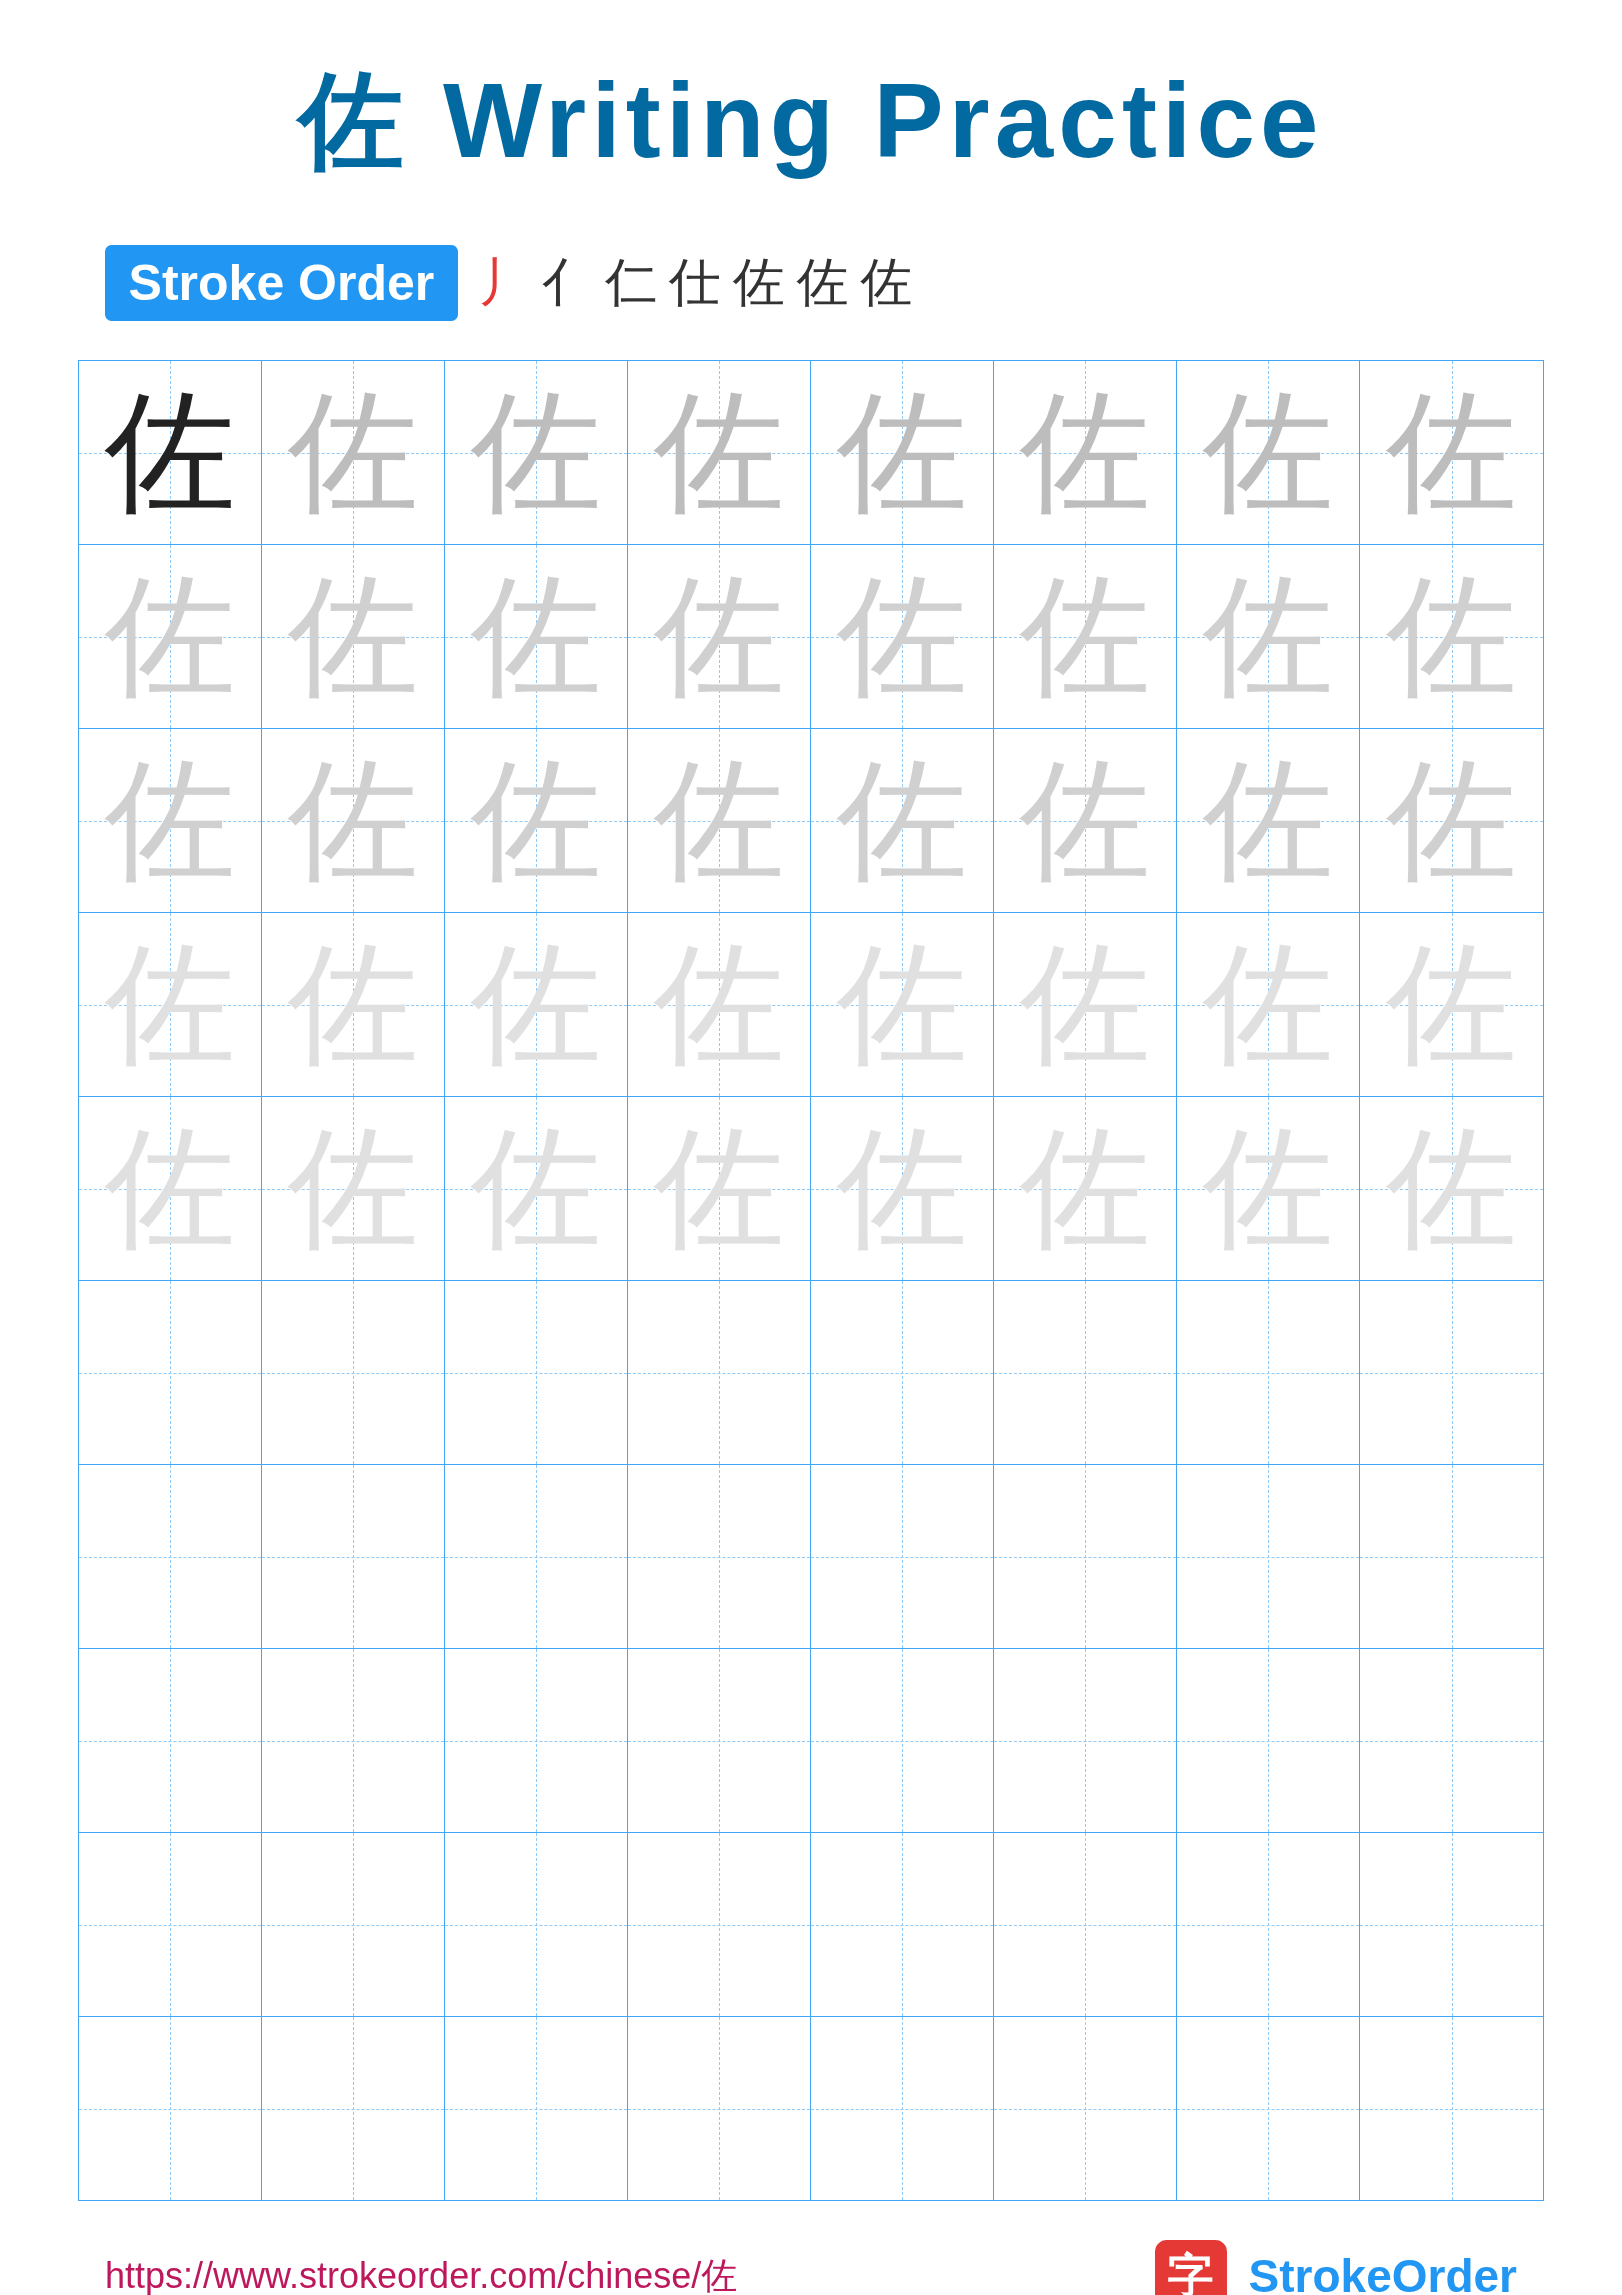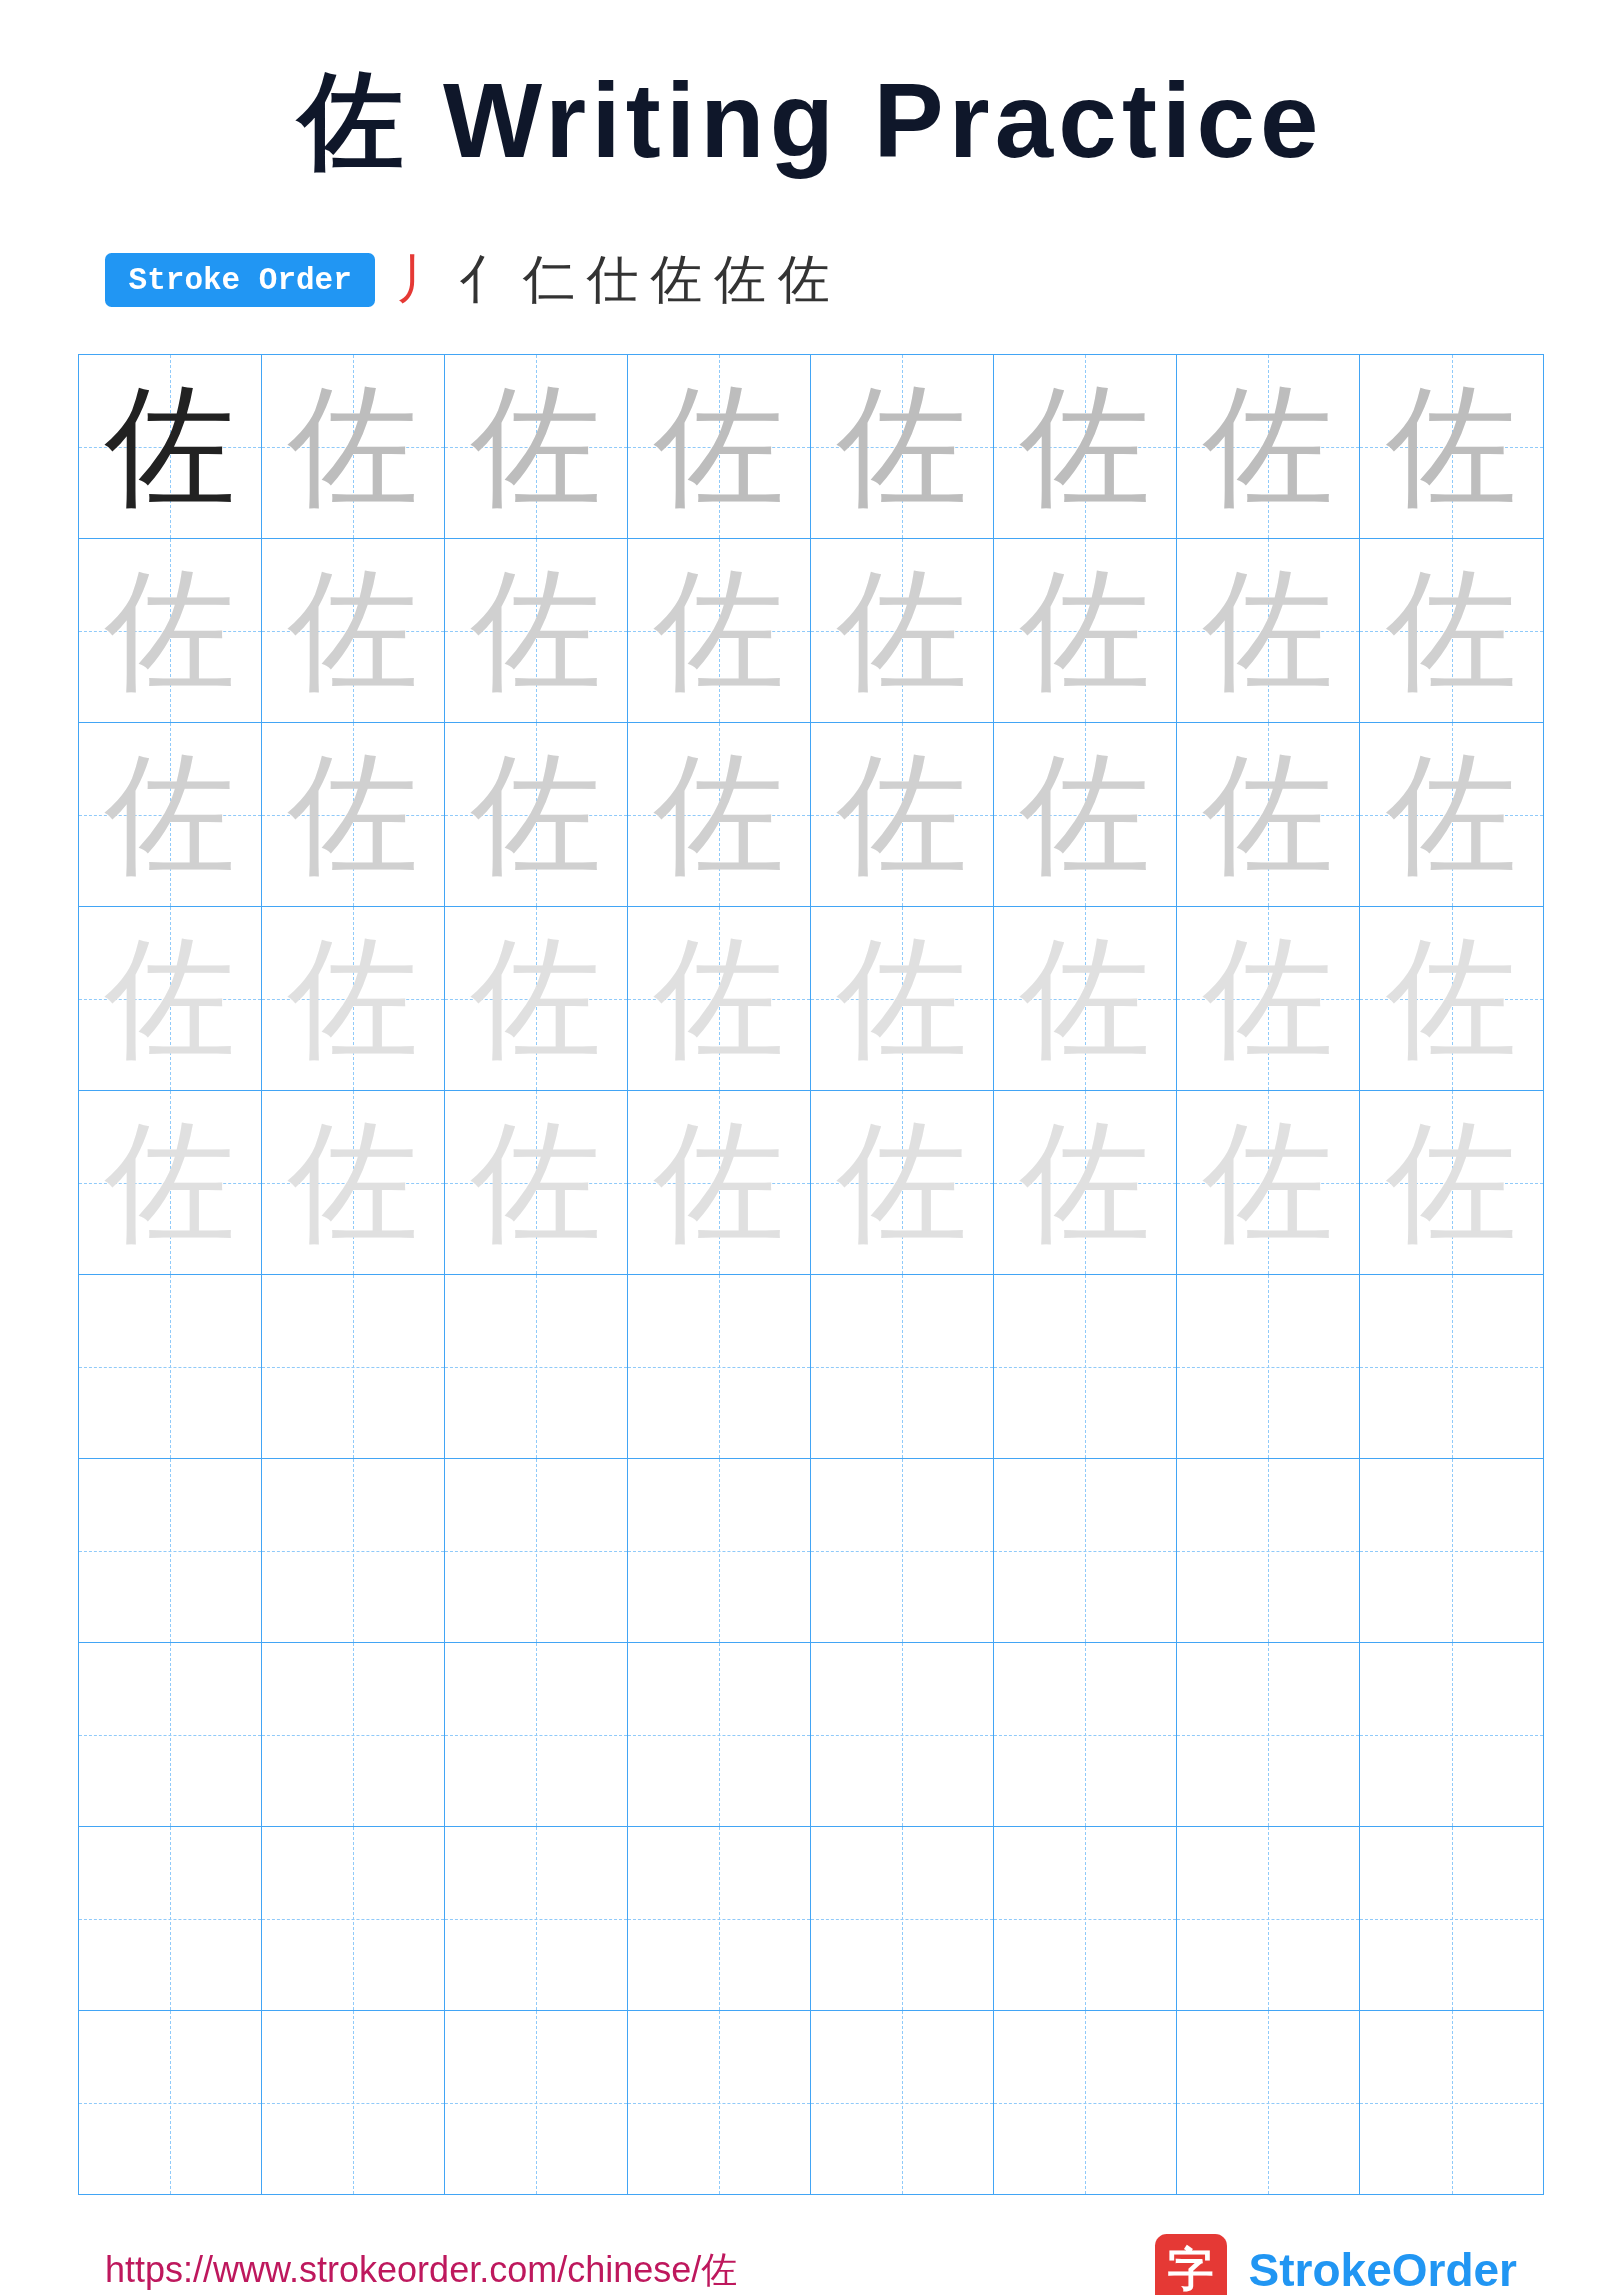--- a/index.html
+++ b/index.html
@@ -18,44 +18,43 @@
       background: #fff;
       padding: 52px 79px;
       display: flex;
       flex-direction: column;
       align-items: center;
     }
 
     .title {
       font-size: 105px;
       font-weight: bold;
-      color: #0f172a;
+      color: #0369a1;
       margin-bottom: 52px;
       text-align: right;
       letter-spacing: 5.2px;
     }
 
     .stroke-order-row {
       display: flex;
       align-items: center;
       width: 100%;
       margin-bottom: 39px;
       padding-left: 26px;
     }
 
     .stroke-order-badge {
       background: #2196F3;
       color: #fff;
-      font-size: 31px;
+      font-size: 50px;
       font-weight: bold;
       padding: 9.2px 23.6px;
       border-radius: 6.5px;
       margin-right: 19.6px;
       white-space: nowrap;
-      font-family: Liberation Mono, monospace;
     }
 
     .stroke-order-chars {
       display: flex;
       align-items: center;
       gap: 11.8px;
       font-size: 52px;
     }
 
     .stroke-char {

